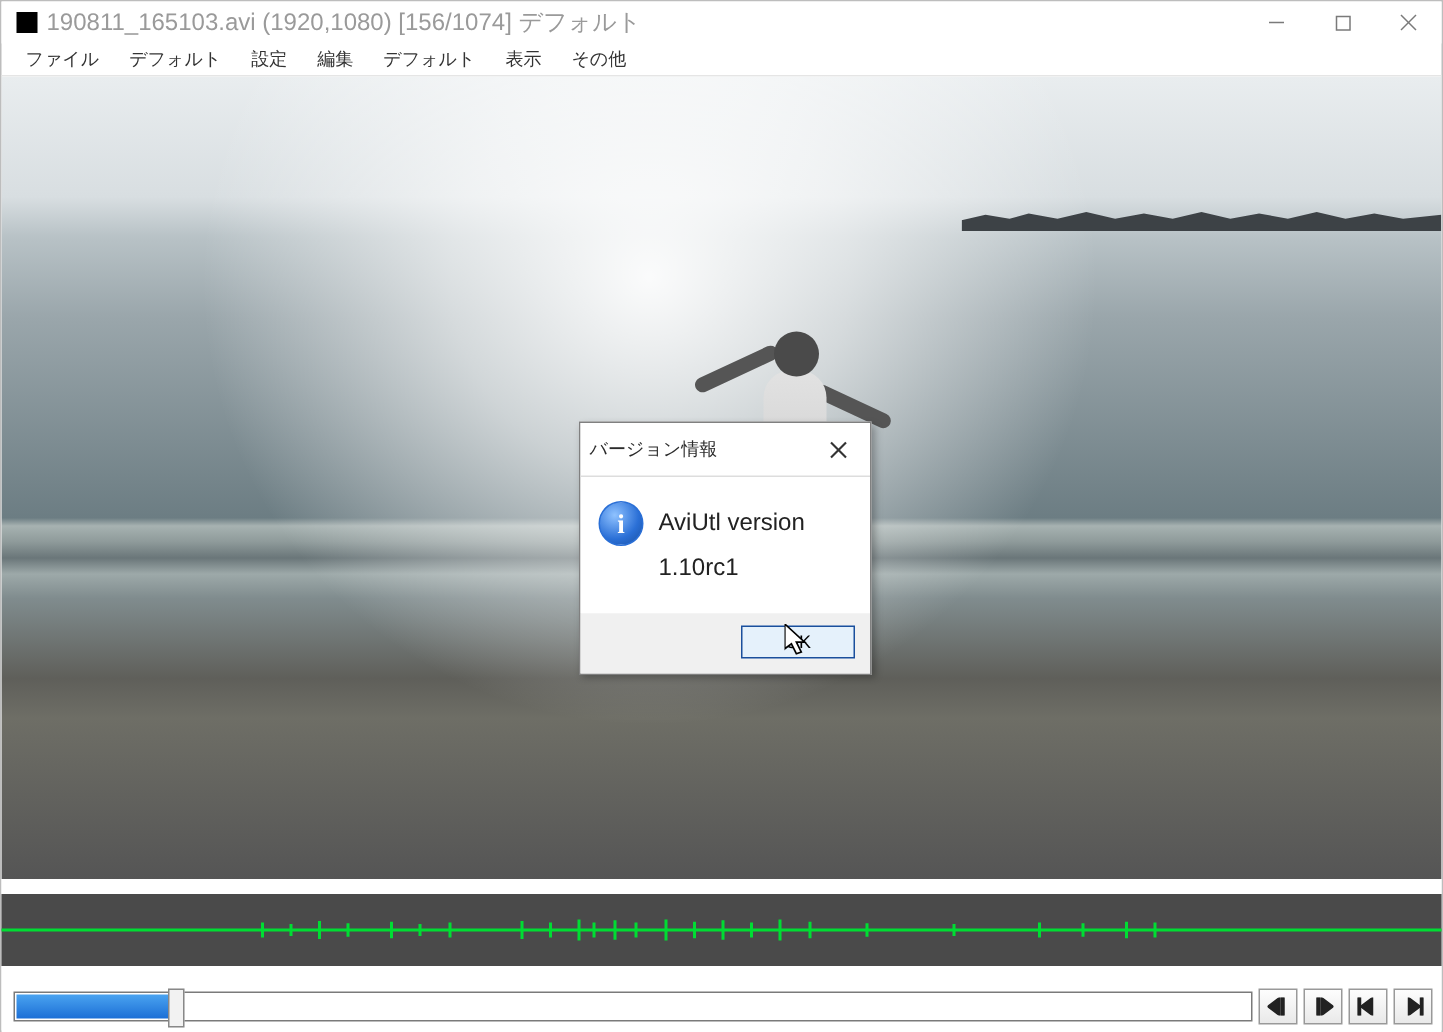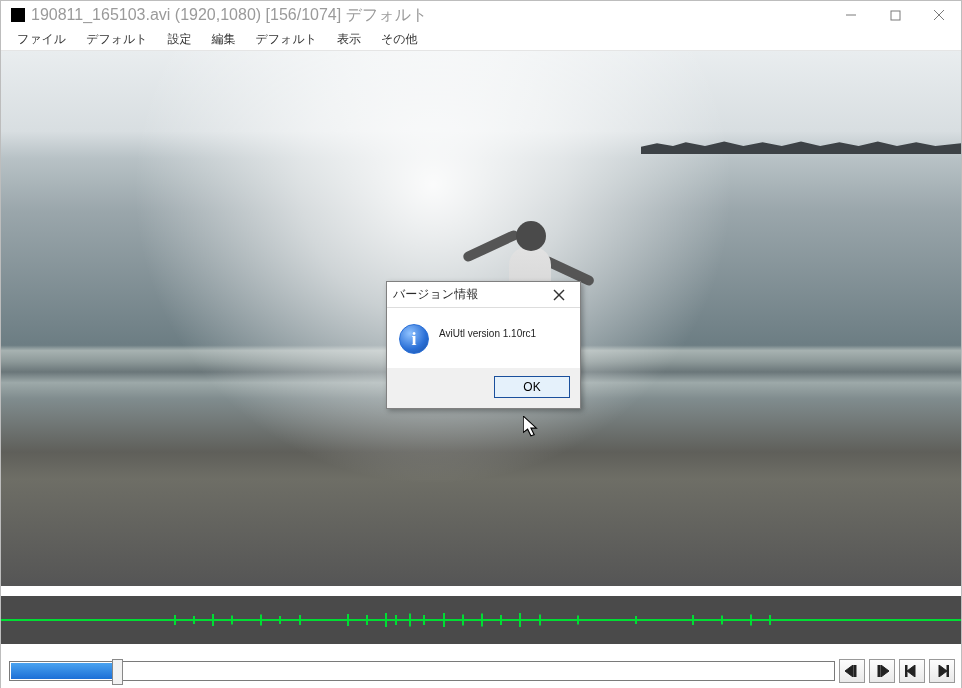--- a/index.html
+++ b/index.html
@@ -183,21 +183,21 @@
   .dialog {
     position: absolute;
     left: 385px; top: 280px;
     width: 195px;
     background: #f0f0f0;
     border: 1px solid #808080;
     box-shadow: 2px 2px 5px rgba(0,0,0,0.3);
     display: flex; flex-direction: column;
   }
   .dialog-titlebar {
-    height: 26px;
+    height: 36px;
     background: #fff;
     display: flex; align-items: center;
     padding: 0 6px;
     color: #2b2b2b;
     border-bottom: 1px solid #ddd;
   }
   .dialog-titlebar .dt-spacer { flex: 1; }
   .dialog-close {
     width: 30px; height: 22px;
     display: flex; align-items: center; justify-content: center;
@@ -212,21 +212,21 @@
   .info-icon {
     width: 30px; height: 30px; flex: 0 0 30px;
     border-radius: 50%;
     background: radial-gradient(circle at 35% 30%, #8fc2ff, #2a6fd6 60%, #1a50a0);
     border: 1px solid #2a6fd6;
     display: flex; align-items: center; justify-content: center;
     color: #fff; font-weight: bold; font-family: Georgia, serif;
     font-size: 18px;
   }
   .dialog-text {
-    font-size: 10px; color: #222;
+    font-size: 16px; color: #222;
     line-height: 1.9;
   }
   .dialog-footer {
     padding: 8px 10px 10px;
     display: flex; justify-content: flex-end;
     background: #f0f0f0;
   }
   .dialog-ok {
     width: 76px; height: 22px;
     border: 1px solid #1a4f9c;

